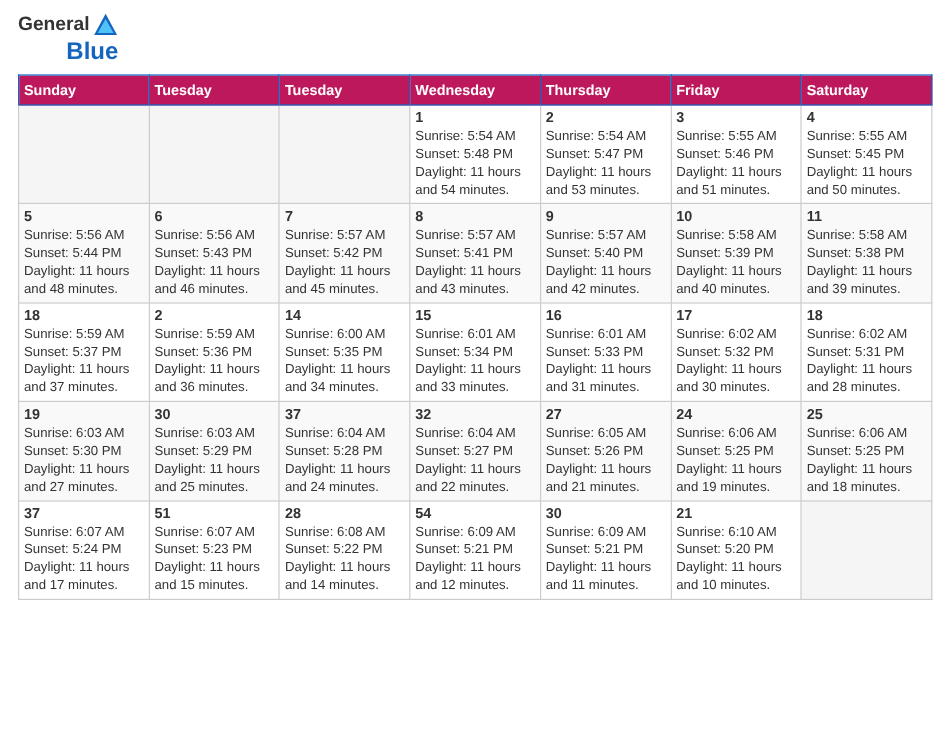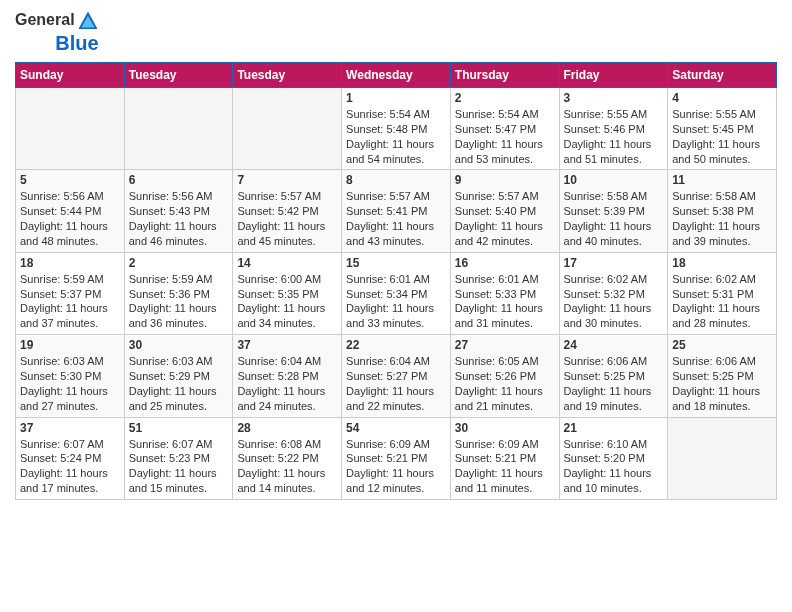--- a/index.html
+++ b/index.html
@@ -205,21 +205,21 @@
           </td>
           <td>
             <div class="day-num">30</div>
             <div class="day-info">Sunrise: 6:03 AM<br>Sunset: 5:29 PM<br>Daylight: 11 hours and 25 minutes.</div>
           </td>
           <td>
             <div class="day-num">37</div>
             <div class="day-info">Sunrise: 6:04 AM<br>Sunset: 5:28 PM<br>Daylight: 11 hours and 24 minutes.</div>
           </td>
           <td>
-            <div class="day-num">22</div>
+            <div class="day-num">32</div>
             <div class="day-info">Sunrise: 6:04 AM<br>Sunset: 5:27 PM<br>Daylight: 11 hours and 22 minutes.</div>
           </td>
           <td>
             <div class="day-num">27</div>
             <div class="day-info">Sunrise: 6:05 AM<br>Sunset: 5:26 PM<br>Daylight: 11 hours and 21 minutes.</div>
           </td>
           <td>
             <div class="day-num">24</div>
             <div class="day-info">Sunrise: 6:06 AM<br>Sunset: 5:25 PM<br>Daylight: 11 hours and 19 minutes.</div>
           </td>

